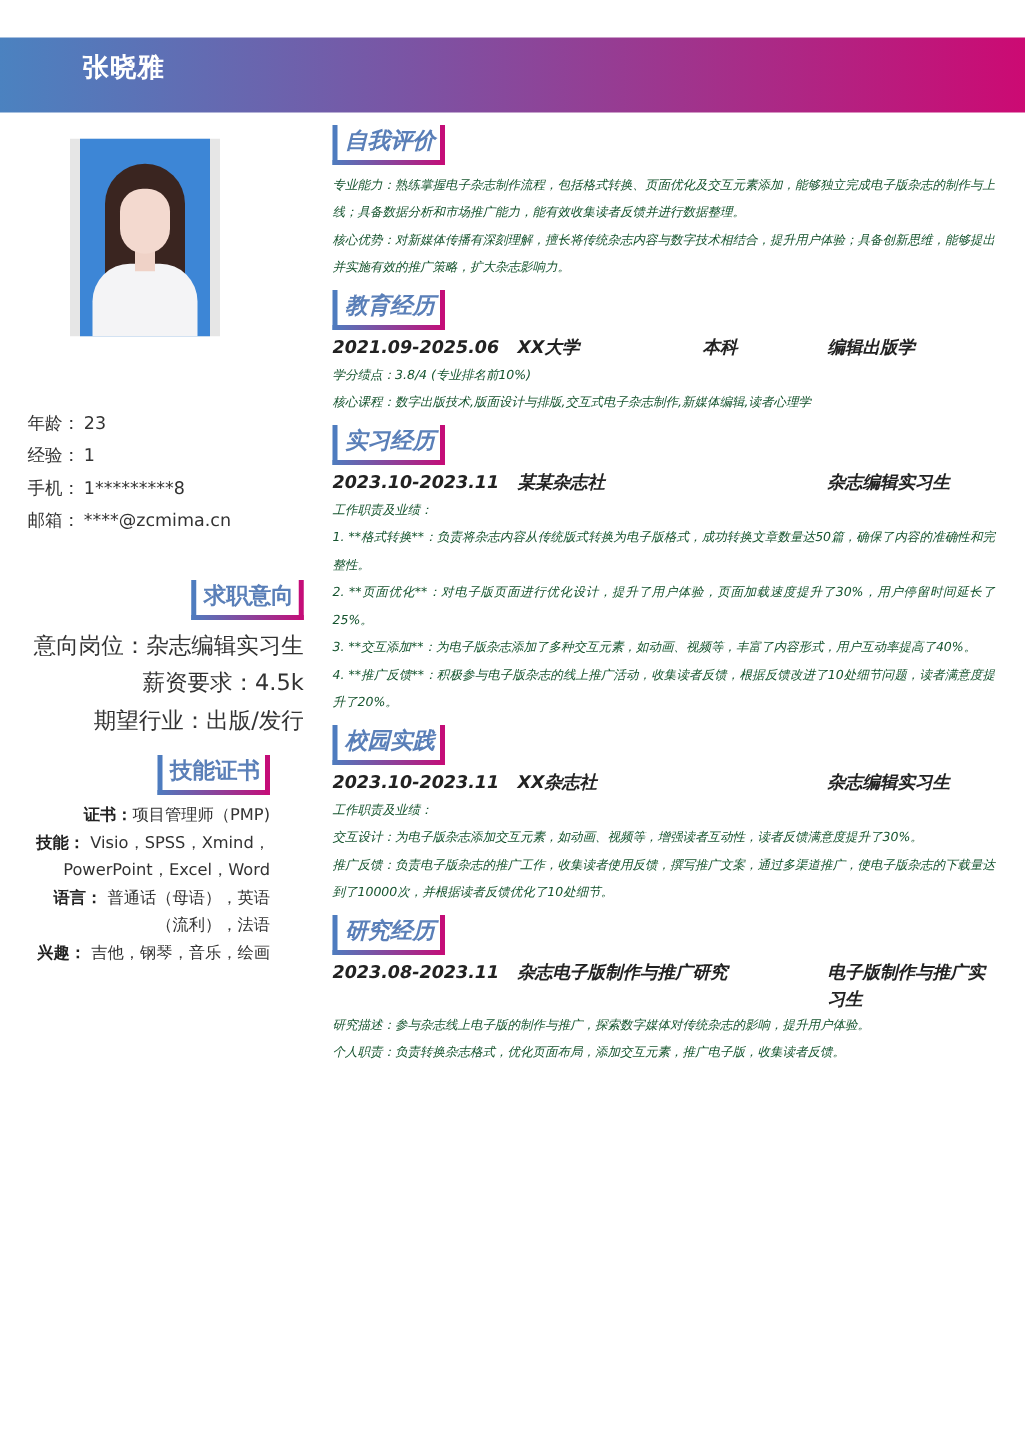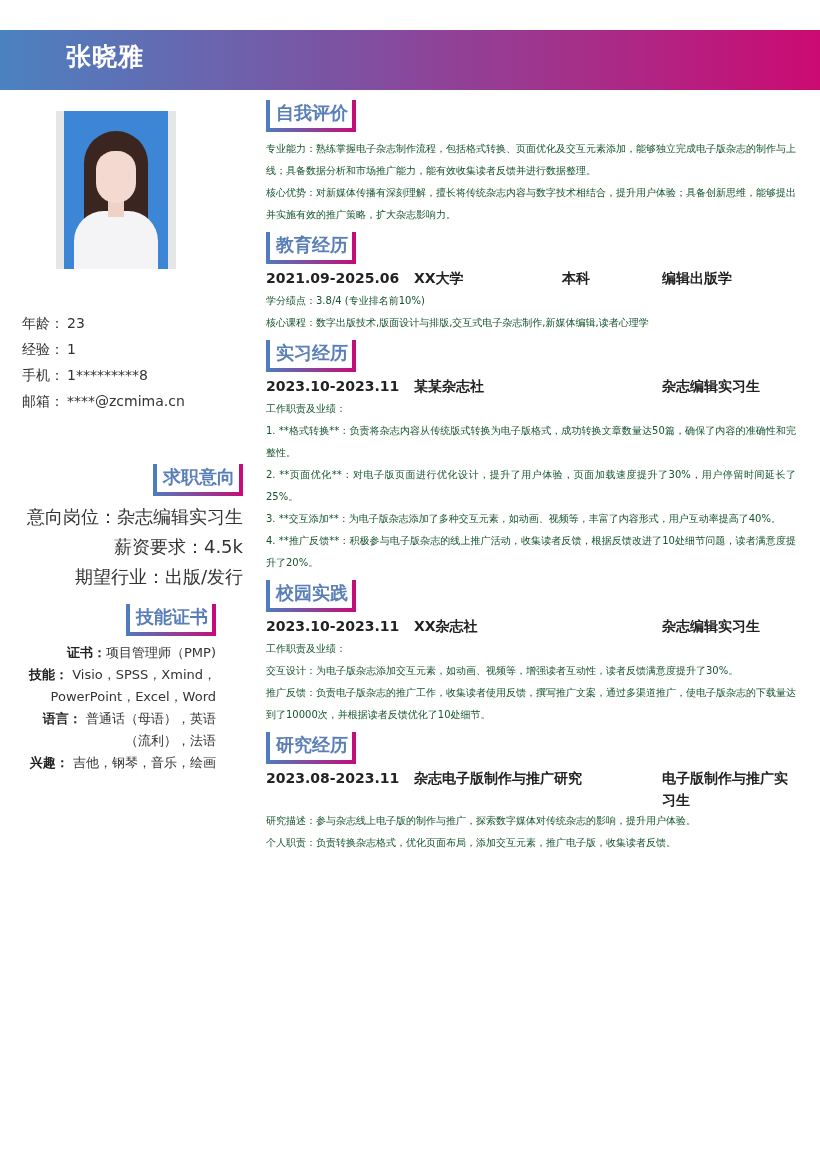--- a/index.html
+++ b/index.html
@@ -5,58 +5,58 @@
   * { box-sizing: border-box; margin: 0; padding: 0; }
   html, body { width: 820px; height: 1160px; background: #ffffff; overflow: hidden; }
   body { font-family: "DejaVu Sans", "Liberation Sans", sans-serif; color: #333333; font-size: 14px; position: relative; }
 
   .header-band {
     position: absolute; left: 0; top: 30px; width: 820px; height: 60px;
     background: linear-gradient(90deg, #4b82c0 0%, #7b54a4 40%, #a4308a 70%, #cc0a73 100%);
   }
   .name {
     position: absolute; left: 66px; top: 10px;
-    color: #ffffff; font-size: 25px; font-weight: bold; letter-spacing: 1px;
+    color: #ffffff; font-size: 21px; font-weight: bold; letter-spacing: 1px;
   }
 
   .left { position: absolute; left: 0; top: 90px; width: 250px; }
   .photo {
     position: absolute; left: 56px; top: 21px; width: 120px; height: 158px;
     background: #e6e6e6;
   }
   .photo-inner {
     position: absolute; left: 8px; top: 0; width: 104px; height: 158px;
     background: #3d86d6; overflow: hidden;
   }
   .photo-inner .hair { position:absolute; left:20px; top:20px; width:64px; height:130px; background:#3a2520; border-radius:32px 32px 10px 10px; }
   .photo-inner .face { position:absolute; left:32px; top:40px; width:40px; height:52px; background:#f3d9cf; border-radius:20px 20px 22px 22px; }
   .photo-inner .neck { position:absolute; left:44px; top:88px; width:16px; height:18px; background:#efd2c7; }
   .photo-inner .shirt { position:absolute; left:10px; top:100px; width:84px; height:70px; background:#f4f4f6; border-radius:30px 30px 0 0; }
 
-  .info { position: absolute; left: 22px; top: 220px; }
+  .info { position: absolute; left: 22px; top: 236px; }
   .info-row { height: 26px; line-height: 26px; font-size: 14px; color: #333; white-space: nowrap; }
   .info-row .lbl { display: inline-block; width: 45px; }
 
   .sec-title {
     position: relative; display: inline-block; height: 32px; padding: 0 8px 0 10px;
     line-height: 26px; font-size: 18px; font-weight: bold; color: #5a7fb8;
   }
   .sec-title::before { content: ""; position: absolute; left: 0; top: 0; width: 4px; height: 32px; background: #4e7cbf; }
   .sec-title::after { content: ""; position: absolute; right: 0; top: 0; width: 4px; height: 32px; background: #c40d78; }
   .sec-title .underline { position: absolute; left: 0; right: 0; bottom: 0; height: 4px; background: linear-gradient(90deg, #4e7cbf, #c40d78); }
 
   .l-section { position: absolute; left: 26px; text-align: right; }
   .intent-rows { margin-top: 6px; }
   .intent-row { height: 30px; line-height: 30px; font-size: 18px; white-space: nowrap; padding-left: 1px; }
 
   .skills { margin-top: 6px; width: 190px; font-size: 13px; line-height: 22px; }
   .skills .blk { margin-bottom: 0; }
   .skills b { font-weight: bold; color: #222; }
 
-  .right { position: absolute; left: 266px; top: 100px; width: 530px; }
+  .right { position: absolute; left: 266px; top: 100px; width: 530px; font-style: italic; }
   .r-sec { margin-bottom: 6px; }
   .para { font-size: 10px; line-height: 22px; color: #14532d; text-align: justify; }
   .meta-row { position: relative; height: 24px; line-height: 24px; font-weight: bold; font-size: 14px; color: #222; margin-top: 2px; }
   .meta-row span { position: absolute; top: 0; white-space: nowrap; }
   .meta-row .c1 { left: 0; }
   .meta-row .c2 { left: 148px; }
   .meta-row .c3 { left: 296px; }
   .meta-row .c4 { left: 396px; }
   .meta-row.tall { height: 44px; }
   .meta-row.tall .c4 { white-space: normal; width: 134px; line-height: 22px; top: 1px; }

